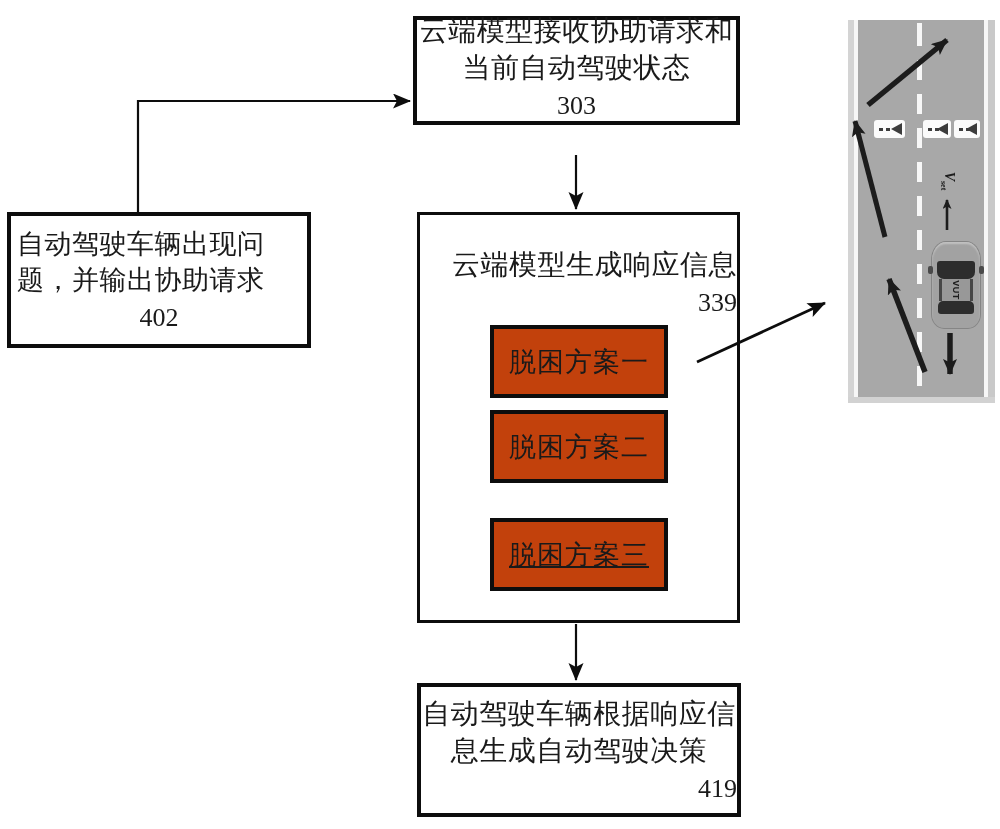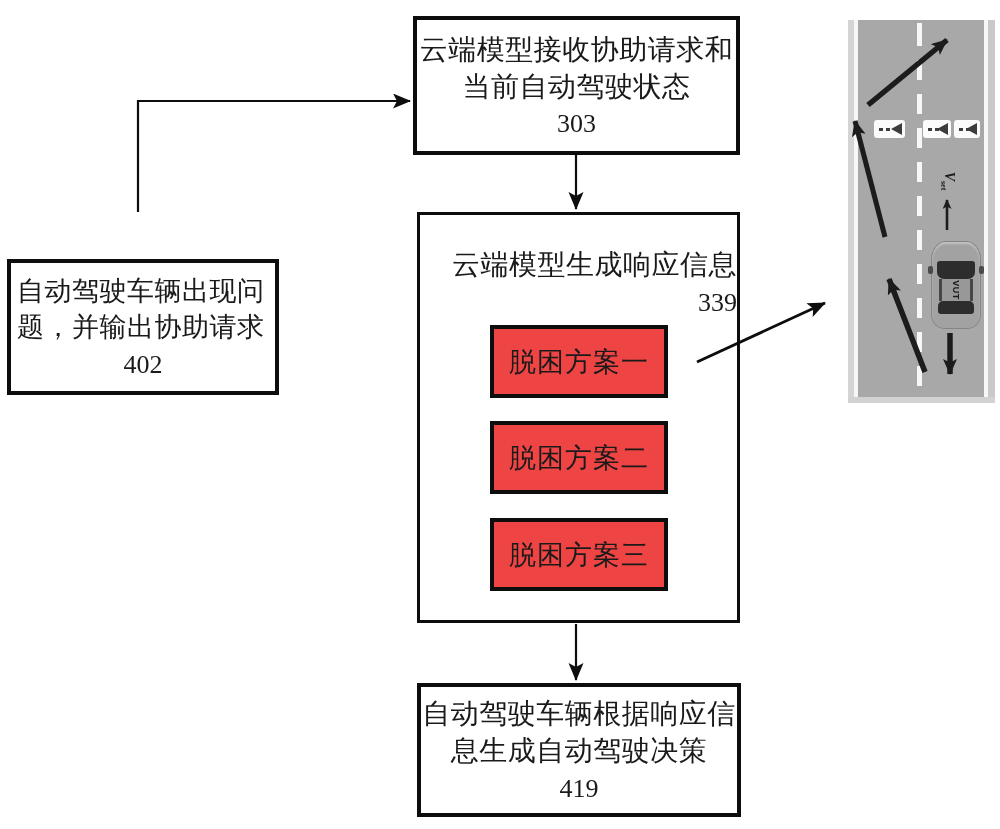--- a/index.html
+++ b/index.html
@@ -11,31 +11,31 @@
   .fbox{
     position:absolute;background:#ffffff;border:4px solid #0d0d0d;
     display:flex;flex-direction:column;align-items:center;justify-content:center;
     text-align:center;box-sizing:border-box;
   }
   .fbox .btext{font-size:28px;line-height:1.32;letter-spacing:0.5px;}
   .fbox .bref{
     font-size:26px;margin-top:4px;
     text-underline-offset:4px;text-decoration-thickness:2px;
   }
-  #box301{left:7px;top:212px;width:272px;height:136px;margin-top:47px;}
+  #box301{left:7px;top:212px;width:304px;height:136px;}
   #box301 .btext{font-size:27px;text-align:left;padding:0 6px;}
-  #box303{left:413px;top:16px;width:327px;height:139px;}
+  #box303{left:413px;top:16px;width:327px;height:109px;justify-content:flex-end;}
   #box305{left:417px;top:212px;width:323px;height:411px;border-width:3px;justify-content:flex-start;padding-top:32px;align-items:flex-end;}
-  #box307{left:417px;top:683px;width:324px;height:134px;}
+  #box307{left:417px;top:683px;width:324px;height:134px;align-items:flex-end;}
   .plan{
-    position:absolute;left:490px;width:178px;height:73px;background:#ef4444;
+    position:absolute;left:490px;width:178px;height:73px;background:#c2410c;
     border:4px solid #0d0d0d;display:flex;align-items:center;justify-content:center;
     font-size:27px;letter-spacing:1px;box-sizing:border-box;
   }
-  #plan1{top:325px;} #plan2{top:421px;text-align:right;} #plan3{top:518px;}
+  #plan1{top:325px;} #plan2{top:410px;text-align:right;} #plan3{top:518px;text-decoration:underline;}
   
   .overlay{position:absolute;left:0;top:0;pointer-events:none;}
   
   .road{
     position:absolute;left:848px;top:20px;width:147px;height:377px;
     background:#a8a8a8;overflow:hidden;
   }
   .road .shoulder-left{position:absolute;left:0;top:0;width:6px;height:100%;background:#d4d4d4;}
   .road .line-left{position:absolute;left:6px;top:0;width:4px;height:100%;background:#f7f7f7;}
   .road .line-right{position:absolute;left:136px;top:0;width:4px;height:100%;background:#f7f7f7;}

